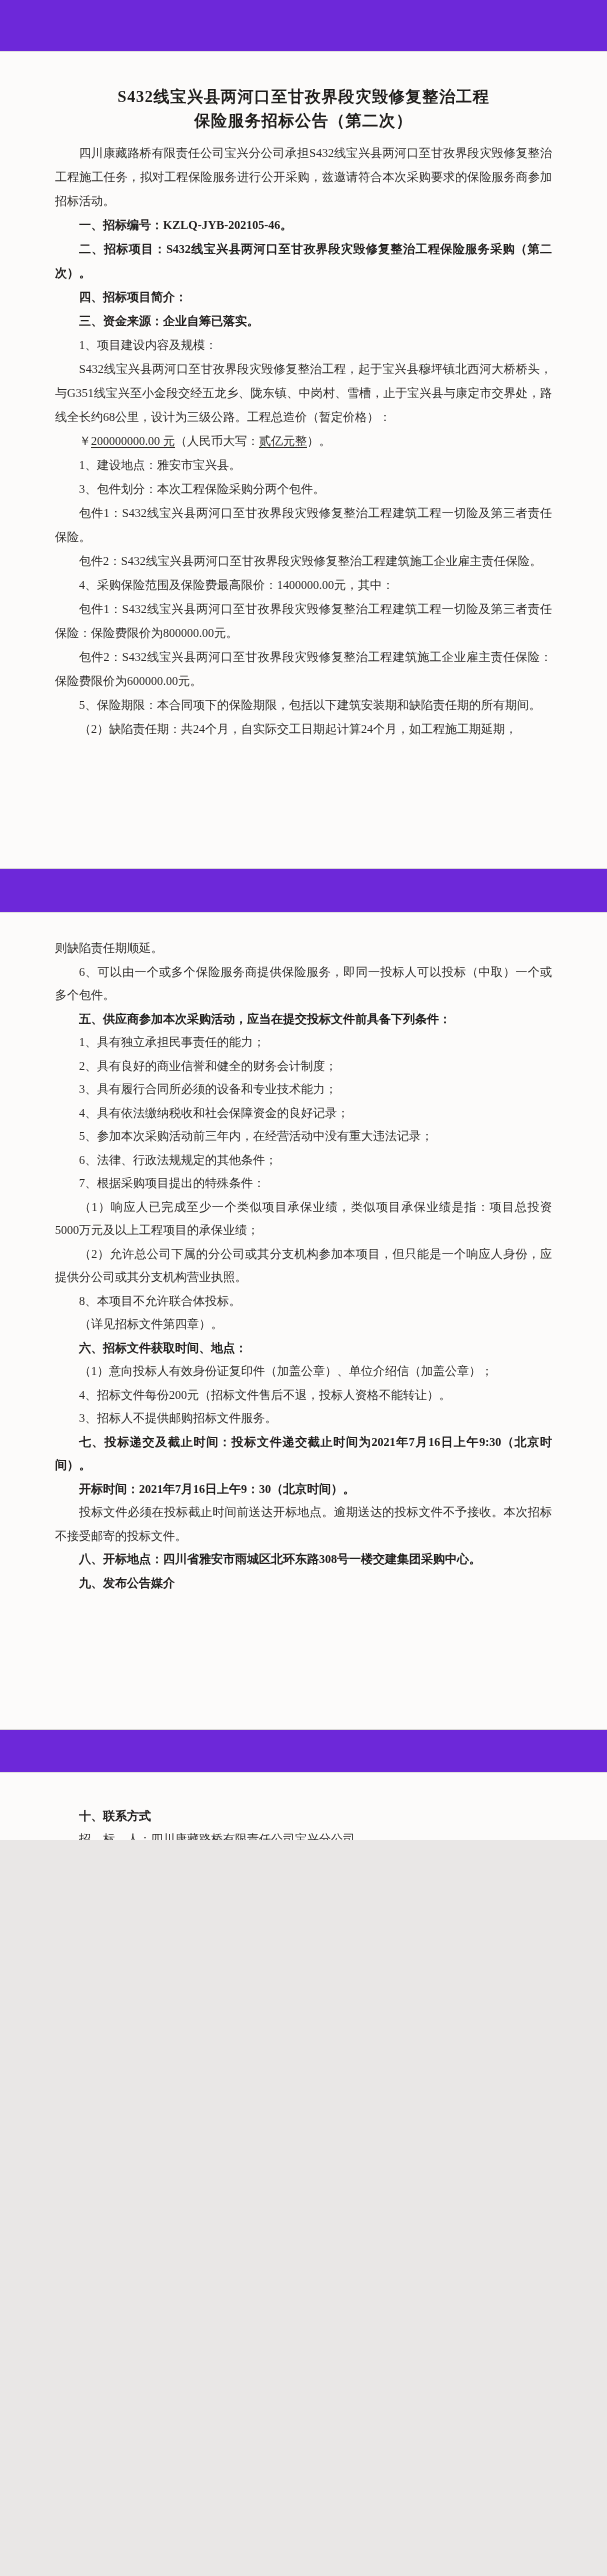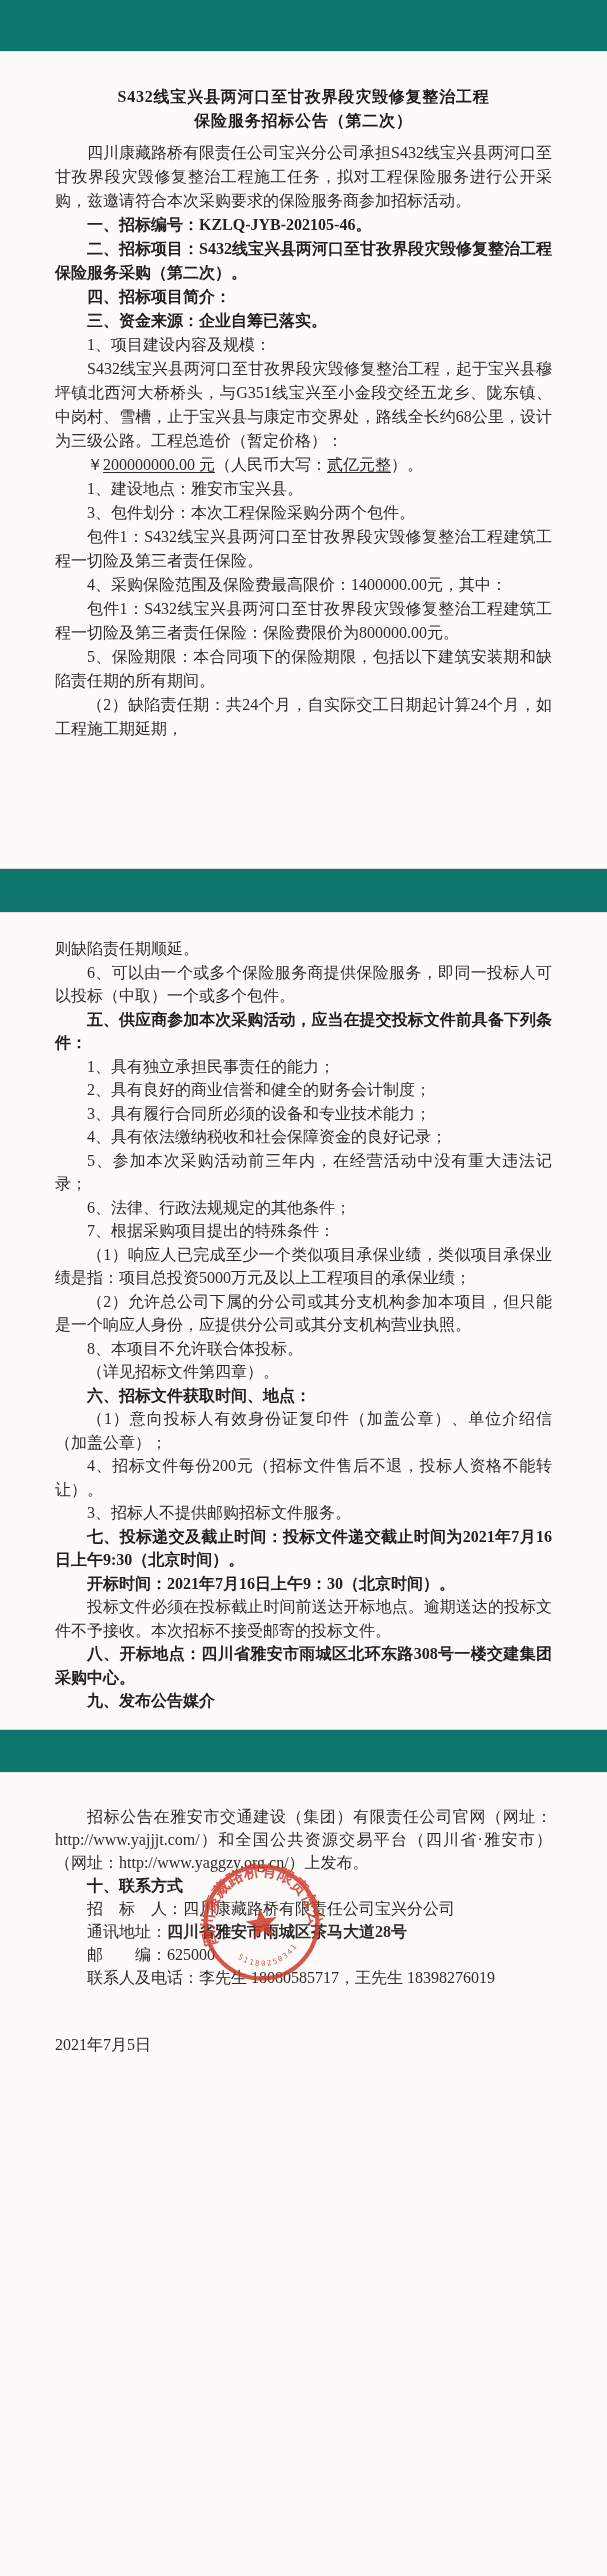--- a/index.html
+++ b/index.html
@@ -1,27 +1,27 @@
 <!DOCTYPE html>
 <html style="font-size:12px"><head>
 <meta charset="utf-8">
 <style>
   html,body{margin:0;padding:0;background:#e9e7e6;}
-  #canvas{position:relative;width:607px;height:2576px;background:#0f766e;overflow:hidden;
+  #canvas{position:relative;width:607px;height:1840px;background:#6d28d9;overflow:hidden;
           font-family:"Liberation Serif","DejaVu Serif",serif;}
   .page{position:absolute;left:0;width:607px;background:#fcfbfa;
         border-top:0.8px solid #e3e1df;border-bottom:0.8px solid #d9d7d5;box-sizing:border-box;}
   #page-1{top:51px;height:818px;}
   #page-2{top:912px;height:818px;}
   #page-3{top:1772px;height:804px;border-bottom:none;}
   .content{padding:0 55px;}
   #page-1 .content{padding-top:33px;}
   #page-2 .content{padding-top:24px;}
   #page-3 .content{padding-top:32px;}
-  .para{font-size:16px;color:#2d2b29;text-align:justify;}
+  .para{font-size:12px;color:#2d2b29;text-align:justify;}
   #page-1 .para{line-height:24px;}
   #page-2 .para{line-height:23.5px;}
   #page-3 .para{line-height:23px;}
   .title{font-size:16px;font-weight:bold;text-align:center;line-height:35px;color:#1f1d1b;
          font-family:"Liberation Serif","DejaVu Serif",serif;letter-spacing:0.8px;}
   .title2{margin-bottom:7.6px;}
   .heading{font-weight:bold;color:#232120;}
   .indent{text-indent:2em;}
   .u{text-decoration:underline;text-underline-offset:2.3px;}
   .b{font-weight:bold;}
@@ -42,22 +42,24 @@
         <div class="para heading indent">一、招标编号：KZLQ-JYB-202105-46。</div>
         <div class="para heading indent">二、招标项目：S432线宝兴县两河口至甘孜界段灾毁修复整治工程保险服务采购（第二次）。</div>
         <div class="para heading indent">四、招标项目简介：</div>
         <div class="para heading indent">三、资金来源：企业自筹已落实。</div>
         <div class="para indent">1、项目建设内容及规模：</div>
         <div class="para indent">S432线宝兴县两河口至甘孜界段灾毁修复整治工程，起于宝兴县穆坪镇北西河大桥桥头，与G351线宝兴至小金段交经五龙乡、陇东镇、中岗村、雪槽，止于宝兴县与康定市交界处，路线全长约68公里，设计为三级公路。工程总造价（暂定价格）：</div>
         <div class="para indent"><span class="">￥</span><span class="u ">200000000.00 元</span><span class="">（人民币大写：</span><span class="u ">贰亿元整</span><span class="">）。</span></div>
         <div class="para indent">1、建设地点：雅安市宝兴县。</div>
         <div class="para indent">3、包件划分：本次工程保险采购分两个包件。</div>
         <div class="para indent">包件1：S432线宝兴县两河口至甘孜界段灾毁修复整治工程建筑工程一切险及第三者责任保险。</div>
+        <div class="para indent">包件2：S432线宝兴县两河口至甘孜界段灾毁修复整治工程建筑施工企业雇主责任保险。</div>
         <div class="para indent">4、采购保险范围及保险费最高限价：1400000.00元，其中：</div>
         <div class="para indent">包件1：S432线宝兴县两河口至甘孜界段灾毁修复整治工程建筑工程一切险及第三者责任保险：保险费限价为800000.00元。</div>
+        <div class="para indent">包件2：S432线宝兴县两河口至甘孜界段灾毁修复整治工程建筑施工企业雇主责任保险：保险费限价为600000.00元。</div>
         <div class="para indent">5、保险期限：本合同项下的保险期限，包括以下建筑安装期和缺陷责任期的所有期间。</div>
         <div class="para indent">（2）缺陷责任期：共24个月，自实际交工日期起计算24个月，如工程施工期延期，</div>
       </div>
   </section>
 
   <section class="page" id="page-2">
     <div class="content">
         <div class="para">则缺陷责任期顺延。</div>
         <div class="para indent">6、可以由一个或多个保险服务商提供保险服务，即同一投标人可以投标（中取）一个或多个包件。</div>
         <div class="para heading indent">五、供应商参加本次采购活动，应当在提交投标文件前具备下列条件：</div>
@@ -79,21 +81,20 @@
         <div class="para heading indent">七、投标递交及截止时间：投标文件递交截止时间为2021年7月16日上午9:30（北京时间）。</div>
         <div class="para heading indent">开标时间：2021年7月16日上午9：30（北京时间）。</div>
         <div class="para indent">投标文件必须在投标截止时间前送达开标地点。逾期送达的投标文件不予接收。本次招标不接受邮寄的投标文件。</div>
         <div class="para heading indent">八、开标地点：四川省雅安市雨城区北环东路308号一楼交建集团采购中心。</div>
         <div class="para heading indent">九、发布公告媒介</div>
       </div>
   </section>
 
   <section class="page" id="page-3">
     <div class="content">
-        <div class="para indent">招标公告在雅安市交通建设（集团）有限责任公司官网（网址：http://www.yajjjt.com/）和全国公共资源交易平台（四川省·雅安市）（网址：http://www.yaggzy.org.cn/）上发布。</div>
         <div class="para heading indent">十、联系方式</div>
         <div class="para indent">招　标　人：四川康藏路桥有限责任公司宝兴分公司</div>
         <div class="para indent"><span class="">通讯地址：</span><span class="b">四川省雅安市雨城区茶马大道28号</span></div>
         <div class="para indent">邮　　编：625000</div>
         <div class="para indent">联系人及电话：李先生 18080585717，王先生 18398276019</div>
         <div class="para date">2021年7月5日</div>
       </div>
 
     <svg id="seal" viewBox="0 0 200 200">
       <g transform="rotate(-8 100 100)" fill="#d03a2c" stroke="none">

